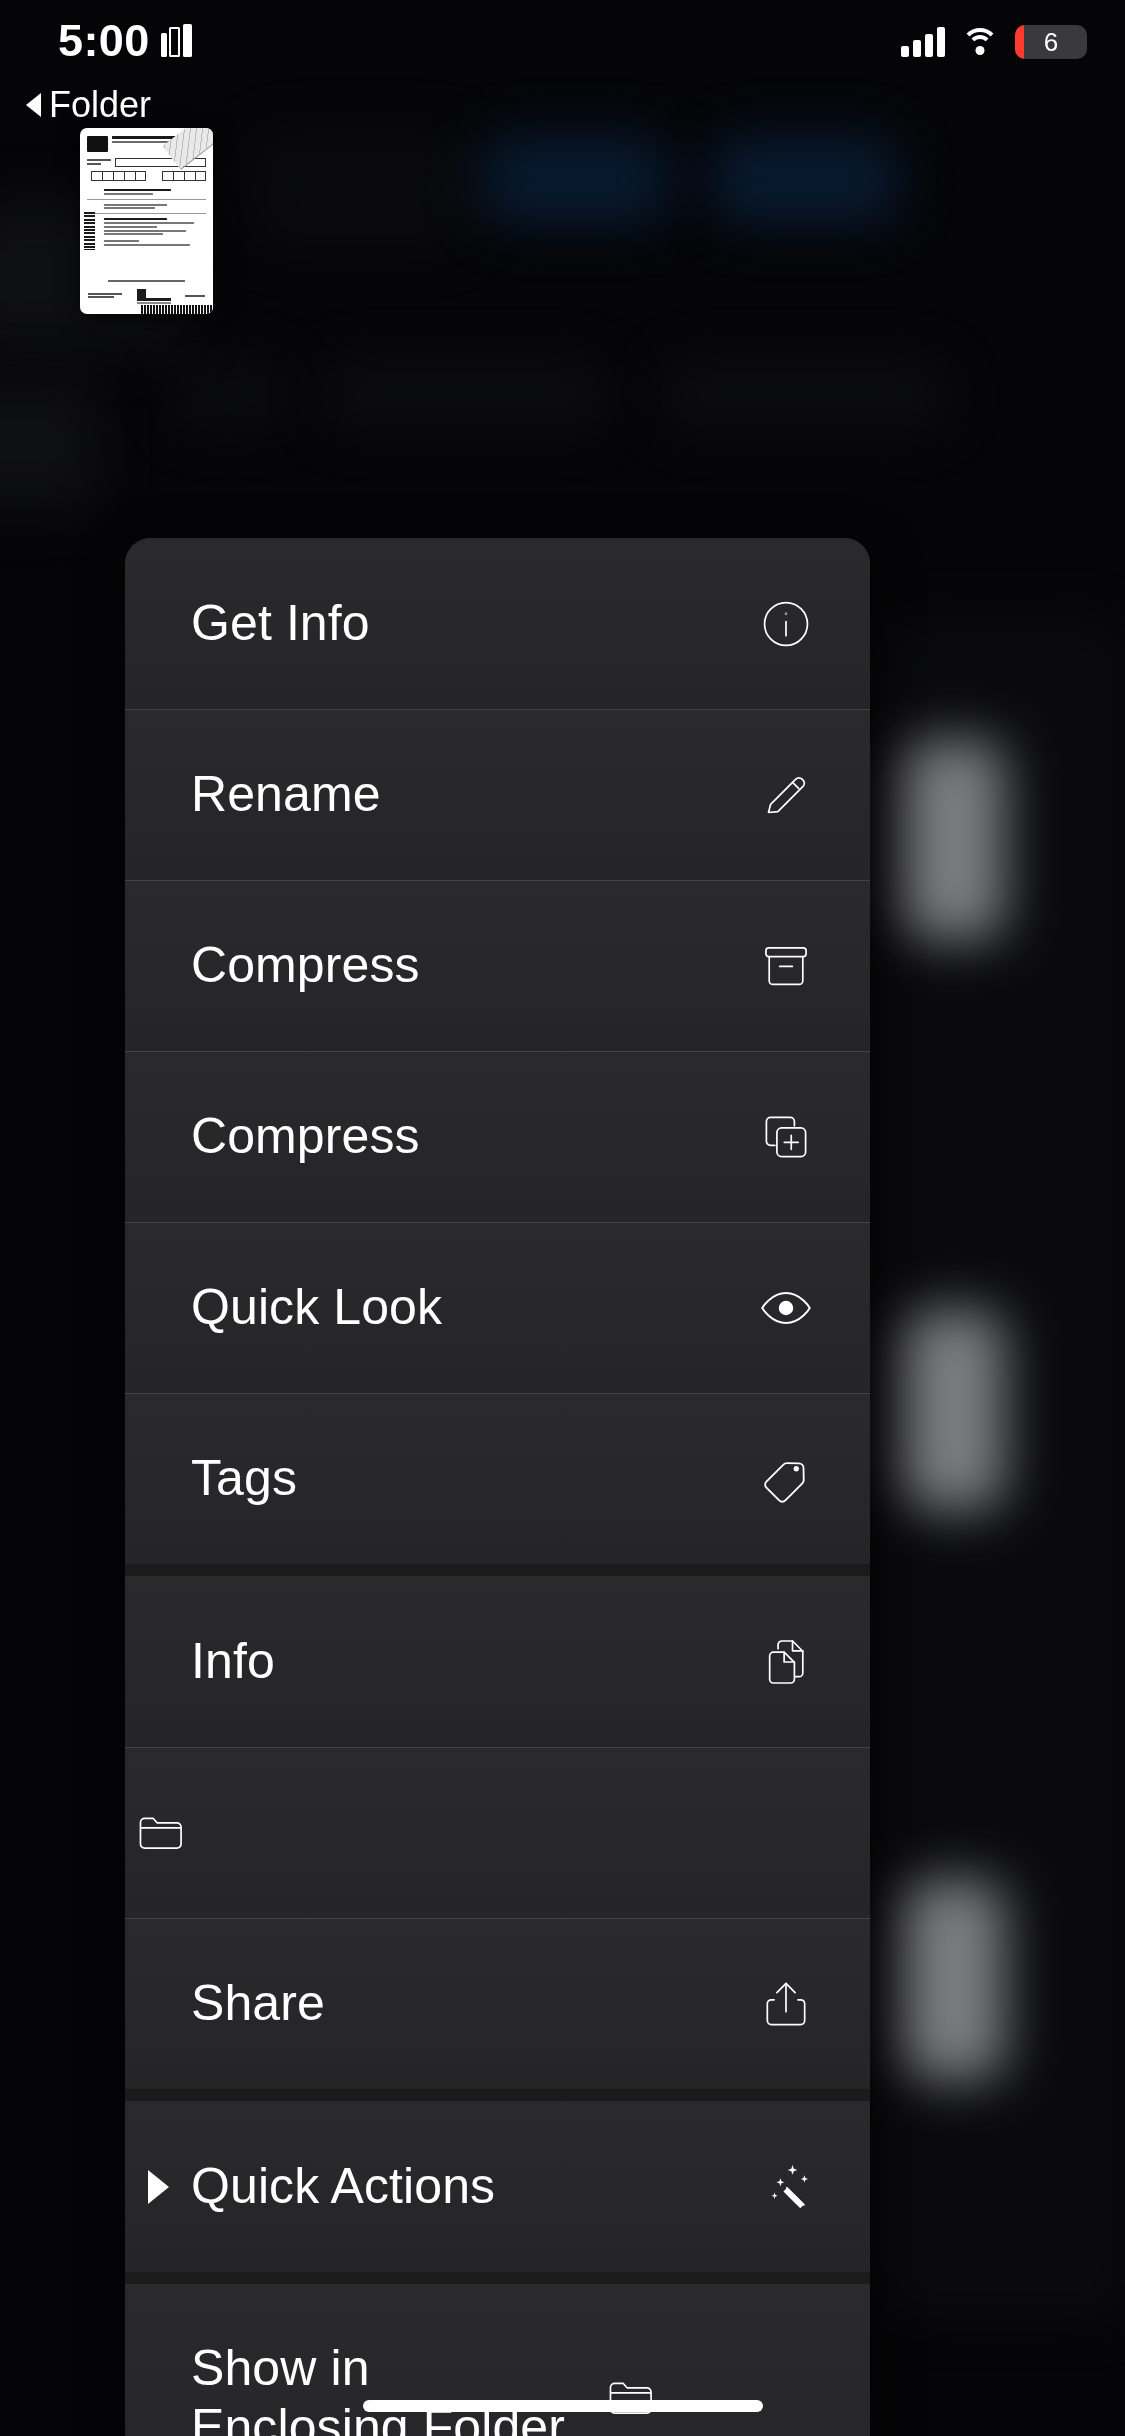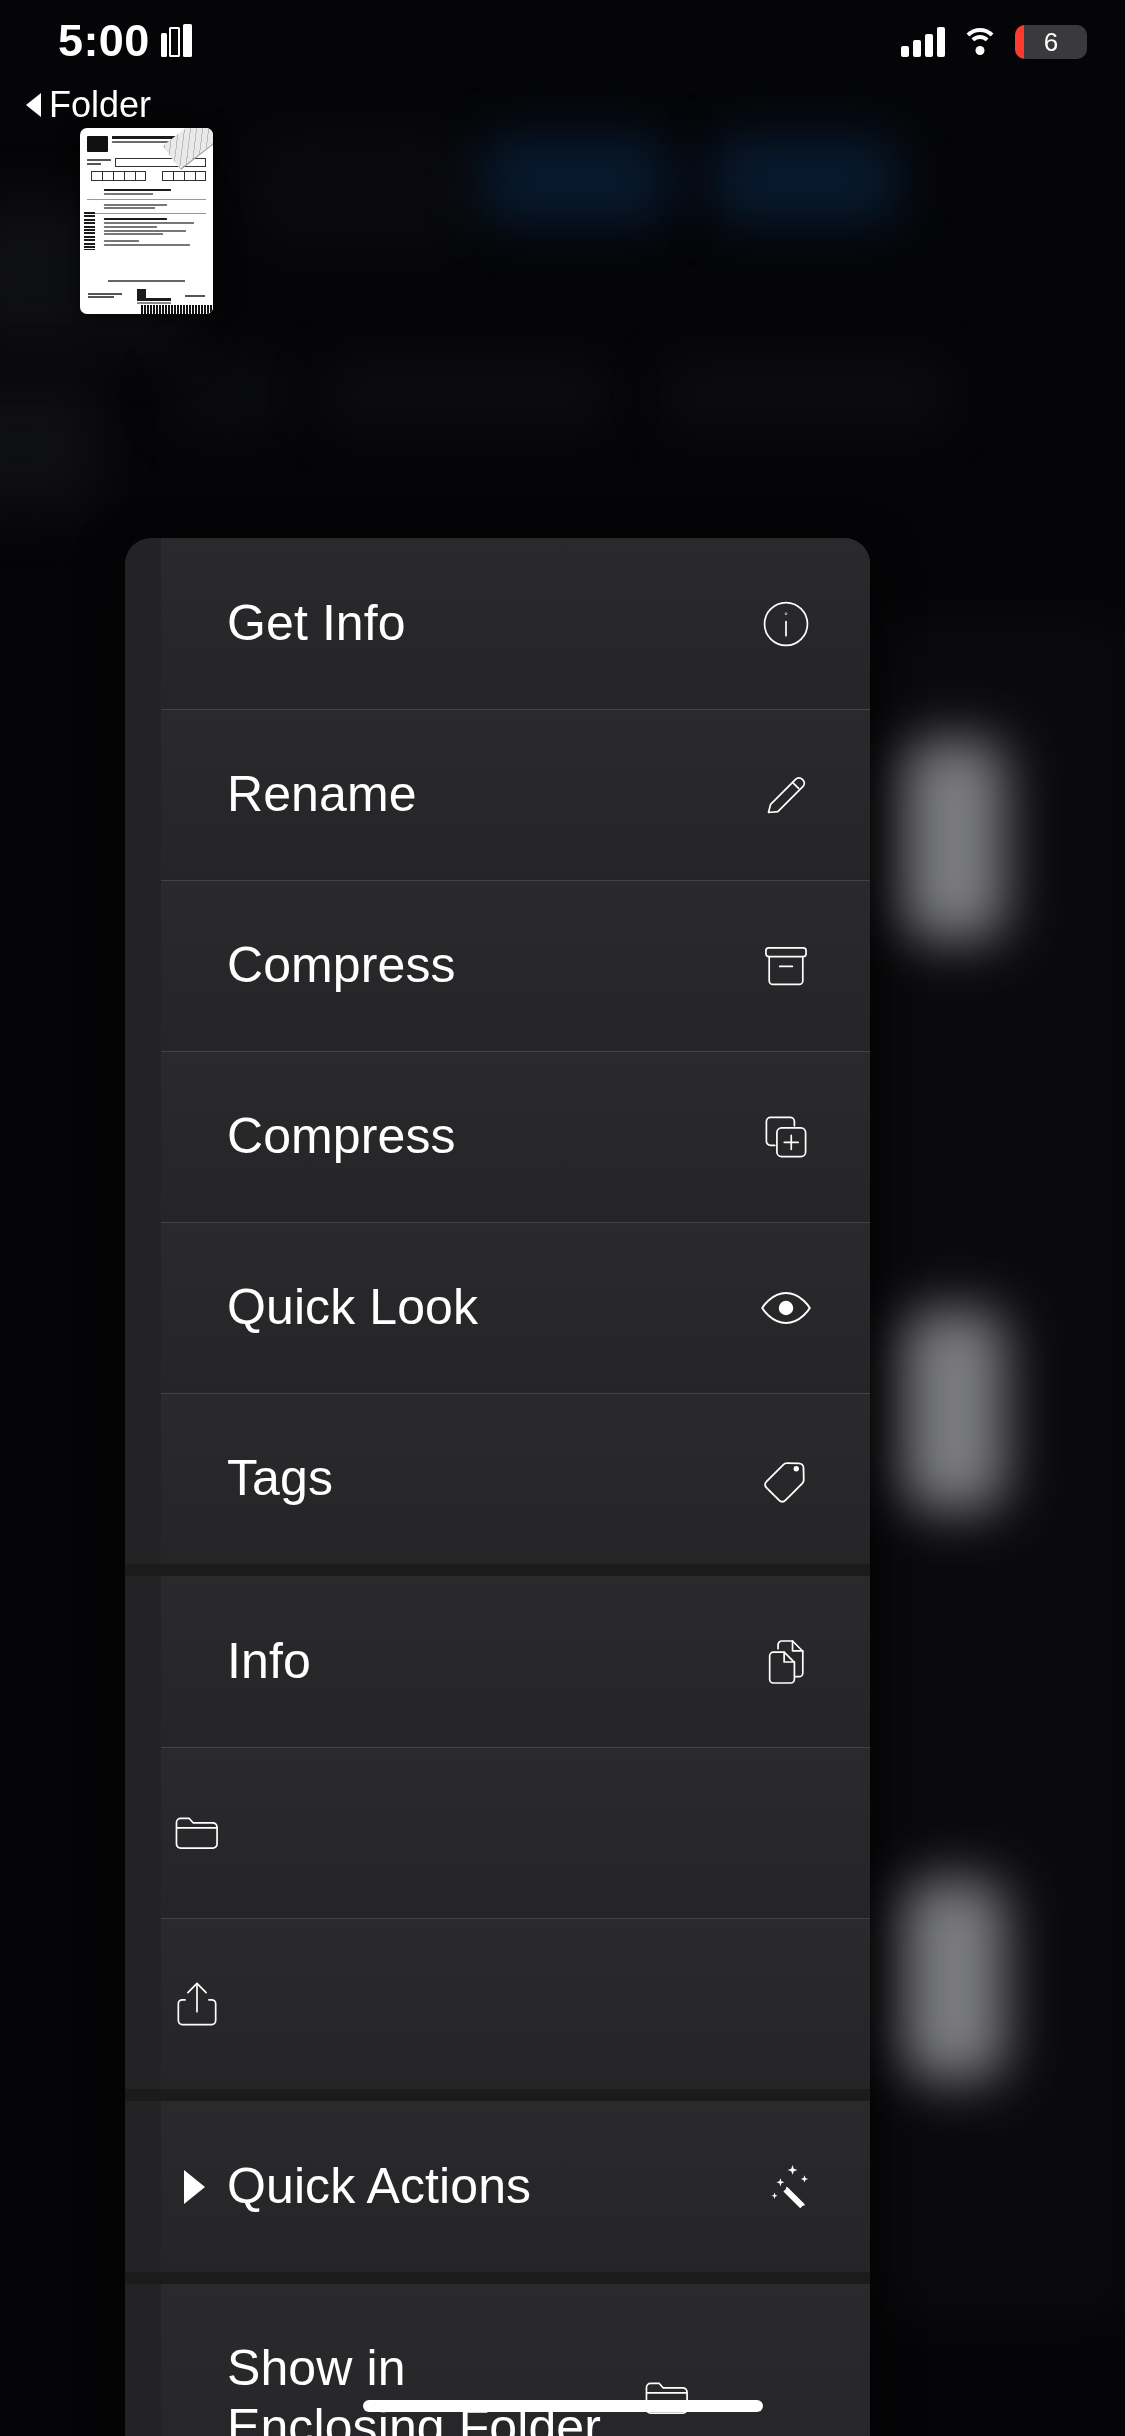--- a/index.html
+++ b/index.html
@@ -167,21 +167,21 @@
     left:125px; top:538px;
     width:745px;
     border-radius:26px;
     overflow:hidden;
     background:rgba(37,37,39,.94);
     backdrop-filter:blur(30px);
     -webkit-backdrop-filter:blur(30px);
     z-index:35;
     box-shadow:0 12px 48px rgba(0,0,0,.6);
   }
-  .mgroup{ background:#262628;margin-left:36px; }
+  .mgroup{ background:#262628; }
   .mgap{ height:12px; background:rgba(0,0,0,.22); }
 
   .mitem{
     position:relative;
     display:flex; align-items:center;
     min-height:171px;
     padding:0 48px 0 0;
     background:linear-gradient(180deg,#2a2a2c 0%,#252527 100%);
   }
   .mitem + .mitem::before{
@@ -460,20 +460,21 @@
       <div class="mitem">
         <span class="micon">
           <svg class="ic" viewBox="0 0 24 24" fill="none" stroke="currentColor" stroke-width="1.7" stroke-linejoin="round">
             <path d="M3.2 7.5a1.8 1.8 0 0 1 1.8-1.8h3.6l1.8 2h8.4a1.8 1.8 0 0 1 1.8 1.8v7.2a1.8 1.8 0 0 1-1.8 1.8H5a1.8 1.8 0 0 1-1.8-1.8z"></path>
             <path d="M3.2 9.8h17.4"></path>
           </svg>
         </span>
       </div>
 
       <div class="mitem">
+        <span class="mlabel">Share</span>
         <span class="micon">
           <svg class="ic" viewBox="0 0 24 24" fill="none" stroke="currentColor" stroke-width="1.7" stroke-linecap="round" stroke-linejoin="round">
             <path d="M12 3.3v12"></path>
             <path d="M8.1 7.1 12 3.2l3.9 3.9"></path>
             <path d="M6.9 10.2H5.7a1.7 1.7 0 0 0-1.7 1.7v7.2a1.7 1.7 0 0 0 1.7 1.7h12.6a1.7 1.7 0 0 0 1.7-1.7v-7.2a1.7 1.7 0 0 0-1.7-1.7h-1.2"></path>
           </svg>
         </span>
       </div>
 
     </div>

